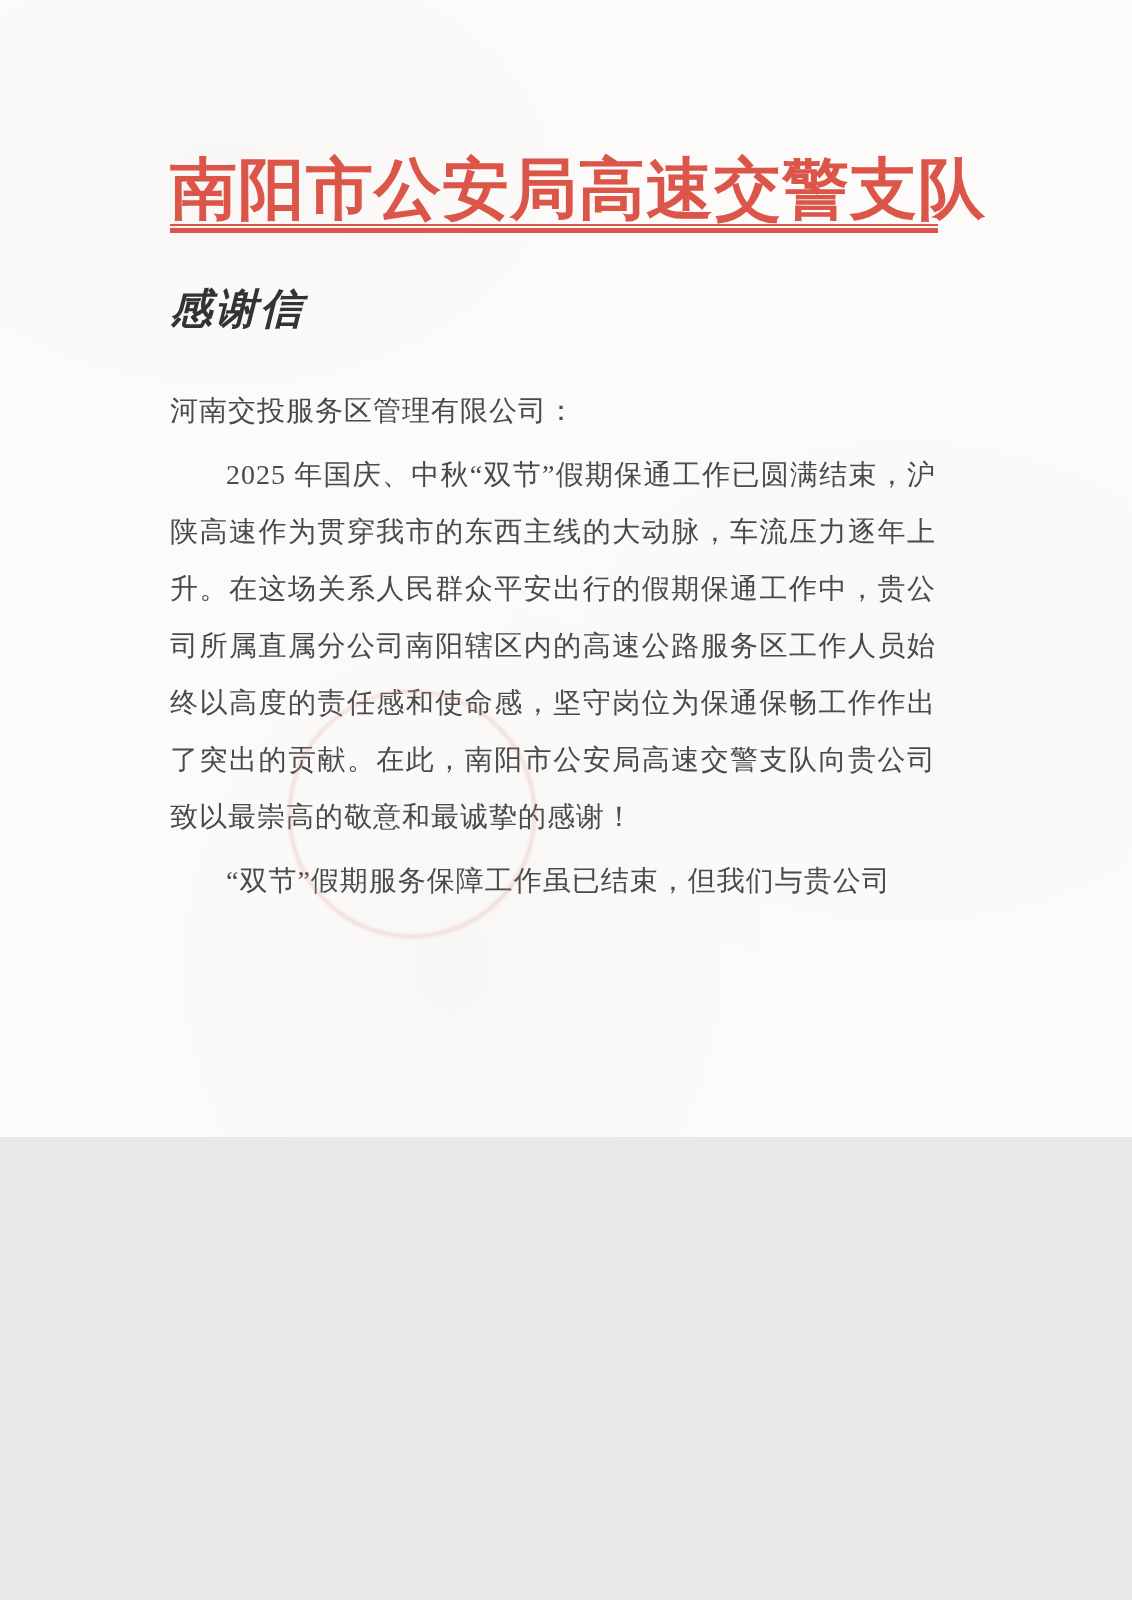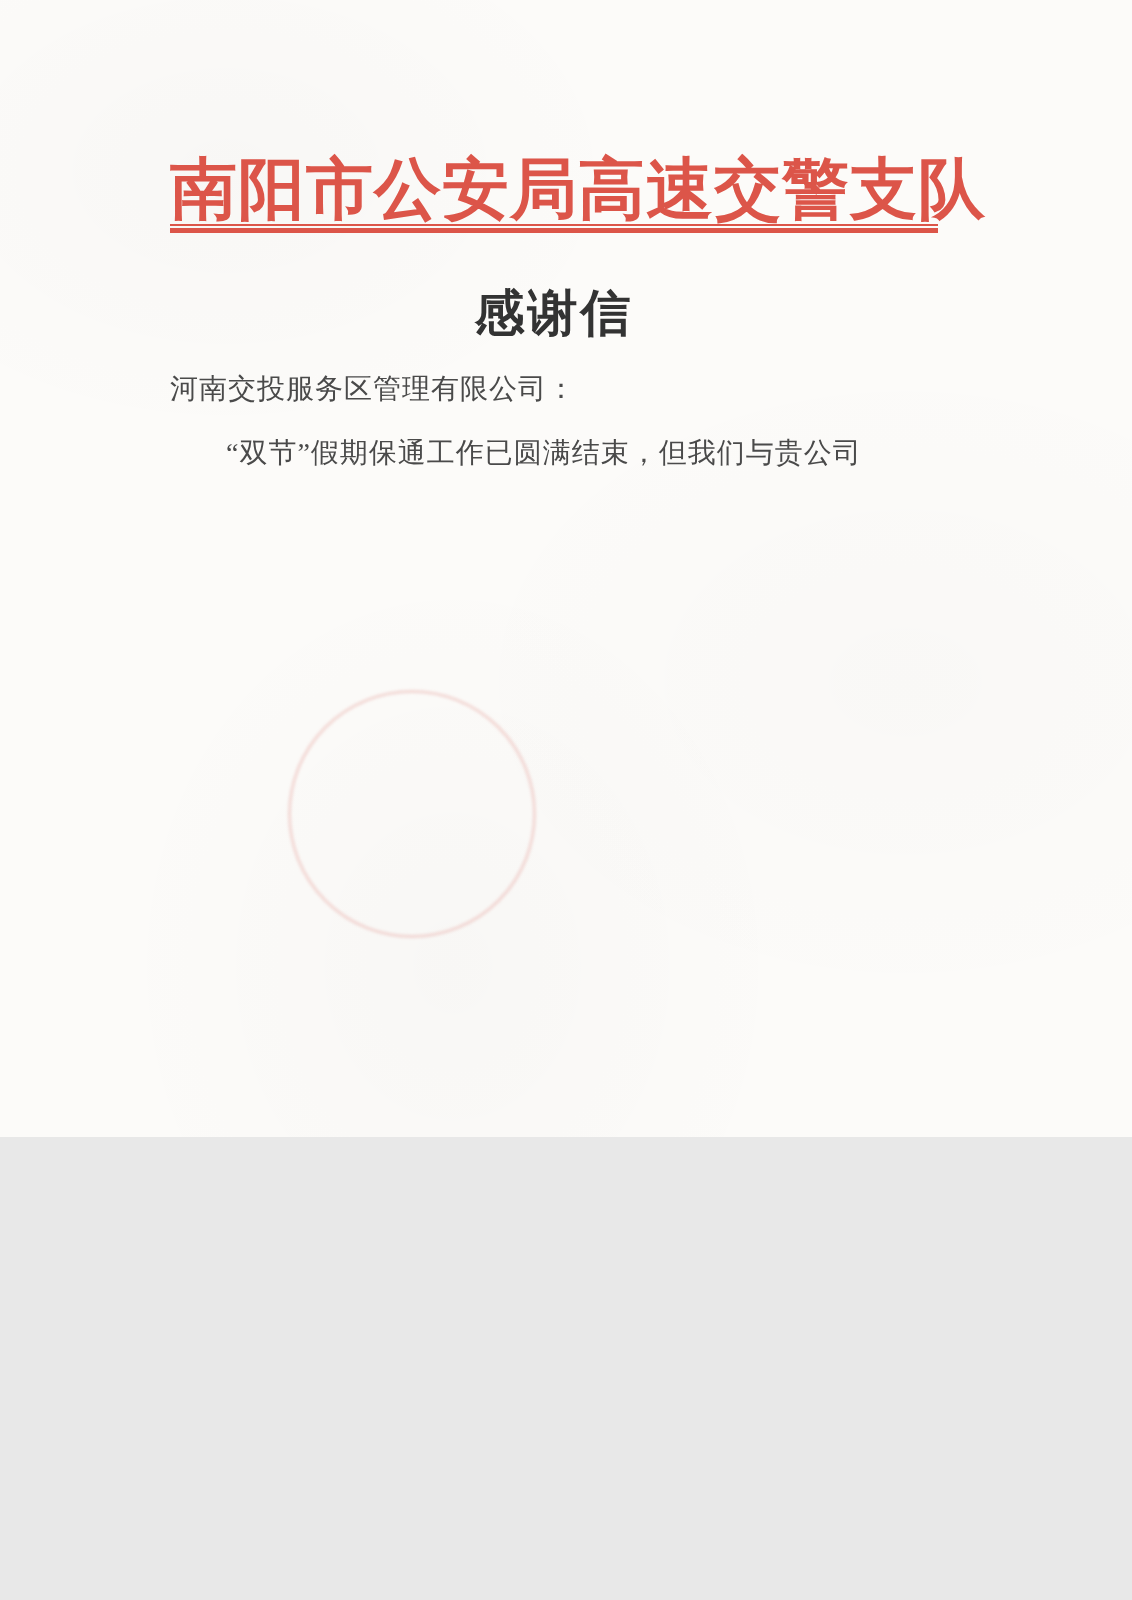--- a/index.html
+++ b/index.html
@@ -45,30 +45,31 @@
   }
   .rule { position:absolute; left:170px; width:768px; }
   .rule-top { top:224px; }
   .rule-bottom { top:1477px; left:148px; width:790px; transform:rotate(0.5deg); }
   .rule .thin  { height:2px; background:var(--accent-red); margin-bottom:2px; }
   .rule .thick { height:5px; background:var(--accent-red); }
   .letter-title {
     position:absolute;
     top:286px; left:170px; width:768px;
     margin:0;
-    text-align:center;
-    font-size:50px;
+    text-align:left;
+    font-size:42px;
     font-weight:bold;
     letter-spacing:3px;
     line-height:1.1;
     color:var(--heading-text);
+    font-style:italic;
   }
   .letter-body {
     position:absolute;
-    top:360px; left:170px; width:766px;
+    top:382px; left:170px; width:766px;
     font-size:28px;
     line-height:57px;
     letter-spacing:1px;
     color:var(--body-text);
     text-align:justify;
     text-justify:inter-ideograph;
   }
   .letter-body p { margin:0 0 7px 0; }
   .letter-body p.para { text-indent:2em; }
   .seal {
@@ -90,21 +91,22 @@
 
   <div class="rule rule-top">
     <div class="thin"></div>
     <div class="thick"></div>
   </div>
 
   <h2 class="letter-title">感谢信</h2>
 
   <main class="letter-body">
     <p class="salutation">河南交投服务区管理有限公司：</p>
-    <p class="para">“双节”假期保通工作已圆满结束，但我们与贵公司</p>
+    <p class="para">2025 年国庆、中秋“双节”假期保通工作已圆满结束，沪陕高速作为贯穿我市的东西主线的大动脉，车流压力逐年上升。在这场关系人民群众平安出行的假期保通工作中，贵公司所属直属分公司南阳辖区内的高速公路服务区工作人员始终以高度的责任感和使命感，坚守岗位为保通保畅工作作出了突出的贡献。在此，南阳市公安局高速交警支队向贵公司致以最崇高的敬意和最诚挚的感谢！</p>
+    <p class="para">“双节”假期服务保障工作虽已结束，但我们与贵公司</p>
   </main>
 
   <div class="seal"></div>
 
   <div class="rule rule-bottom">
     <div class="thin"></div>
     <div class="thick"></div>
   </div>
 
 </div>

